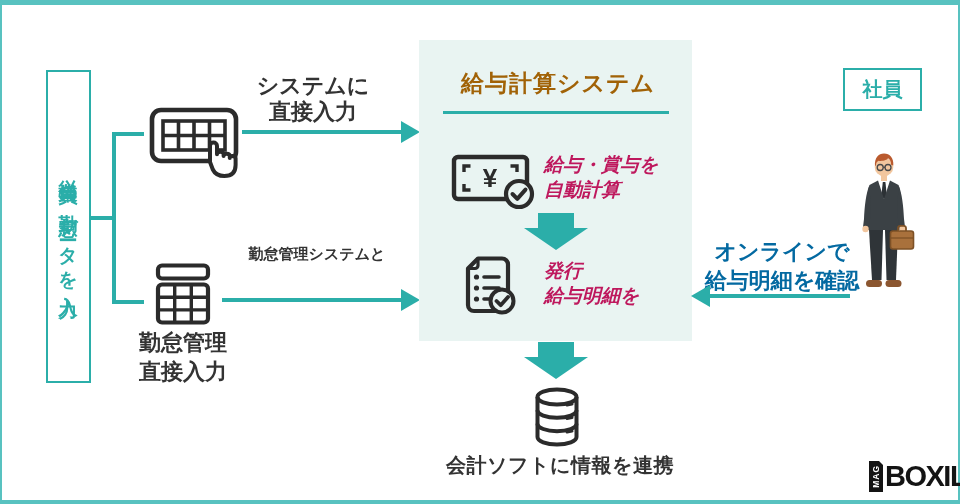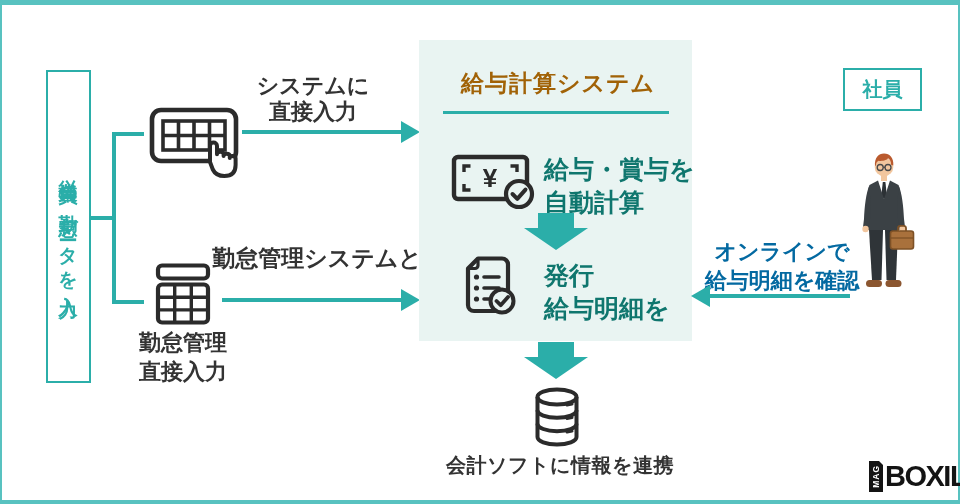--- a/index.html
+++ b/index.html
@@ -32,21 +32,21 @@
                border-top:11px solid transparent; border-bottom:11px solid transparent;
                border-right:19px solid #2BAEA9; }
 
   .icon { position:absolute; }
 
   
   .payroll { position:absolute; left:419px; top:40px; width:273px; height:301px; background:#E9F4F2; }
   .payroll-title { position:absolute; left:419px; top:68px; width:278px; text-align:center;
                    font-size:23px; font-weight:bold; color:#a16207; letter-spacing:1px; }
   .payroll-underline { position:absolute; left:443px; top:111px; width:226px; height:2.5px; background:#2BAEA9; }
-  .step-text { position:absolute; font-size:25px; font-weight:bold; color:#0f766e; line-height:1.3; white-space:nowrap; }
+  .step-text { position:absolute; font-size:19px; font-weight:bold; color:#be185d; line-height:1.3; white-space:nowrap;font-style:italic; }
 
   .caption { position:absolute; left:400px; top:452px; width:320px; text-align:center;
              font-size:20px; font-weight:bold; color:#333; letter-spacing:0.5px;font-family:Liberation Serif, serif; }
 
   
   .emp-box { position:absolute; left:843px; top:68px; width:79px; height:43px;
              border:2.5px solid #2BAEA9; display:flex; align-items:center; justify-content:center; }
   .emp-box span { font-size:20px; font-weight:bold; color:#2BAEA9; }
 
   
@@ -97,21 +97,21 @@
     <rect x="6" y="22.5" width="50" height="38" rx="4" fill="#fff" stroke="#2B2B2B" stroke-width="4.2"></rect>
     <path d="M22.7 22.5 V60.5 M39.3 22.5 V60.5 M6 35.2 H56 M6 47.9 H56" stroke="#2B2B2B" stroke-width="3.4" fill="none"></path>
   </svg>
   <div class="lbl" style="left:113px;top:329px;width:140px;line-height:1.3;">
     <div>勤怠管理</div>
     <div>直接入力</div>
   </div>
 
   <div class="tealbar" style="left:222px;top:298px;width:181px;height:4px;"></div>
   <div class="head-right" style="left:401px;top:289px;"></div>
-  <div class="lbl" style="left:212px;top:245px;width:210px;font-size:23px;">
+  <div class="lbl" style="left:212px;top:245px;width:210px;font-size:15px;">
     <div>勤怠管理システムと</div>
   </div>
 
   <div class="payroll"></div>
   <div class="payroll-title">給与計算システム</div>
   <div class="payroll-underline"></div>
 
   <svg class="icon" style="left:451px;top:150px;" width="88" height="62" viewBox="0 0 88 62">
     <rect x="3" y="7" width="73" height="42" rx="4" fill="none" stroke="#2B2B2B" stroke-width="4.4"></rect>
     <path d="M13 22 v-6 h6.5 M59.5 16 H66 v6 M13 34 v6 h6.5" fill="none" stroke="#2B2B2B" stroke-width="3.4"></path>

